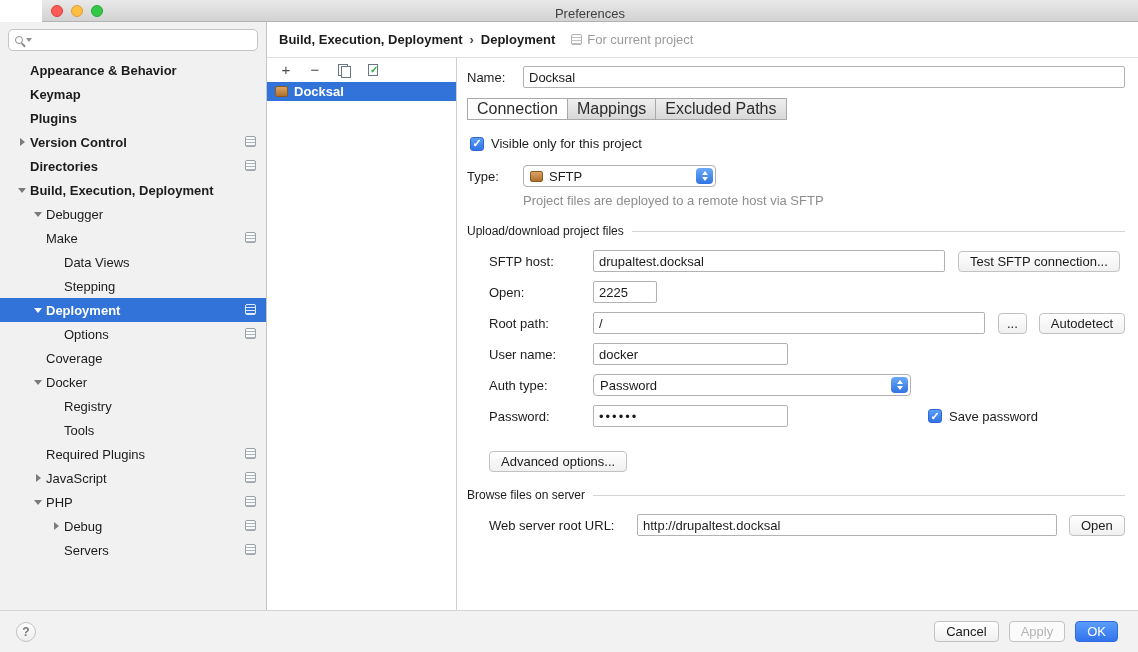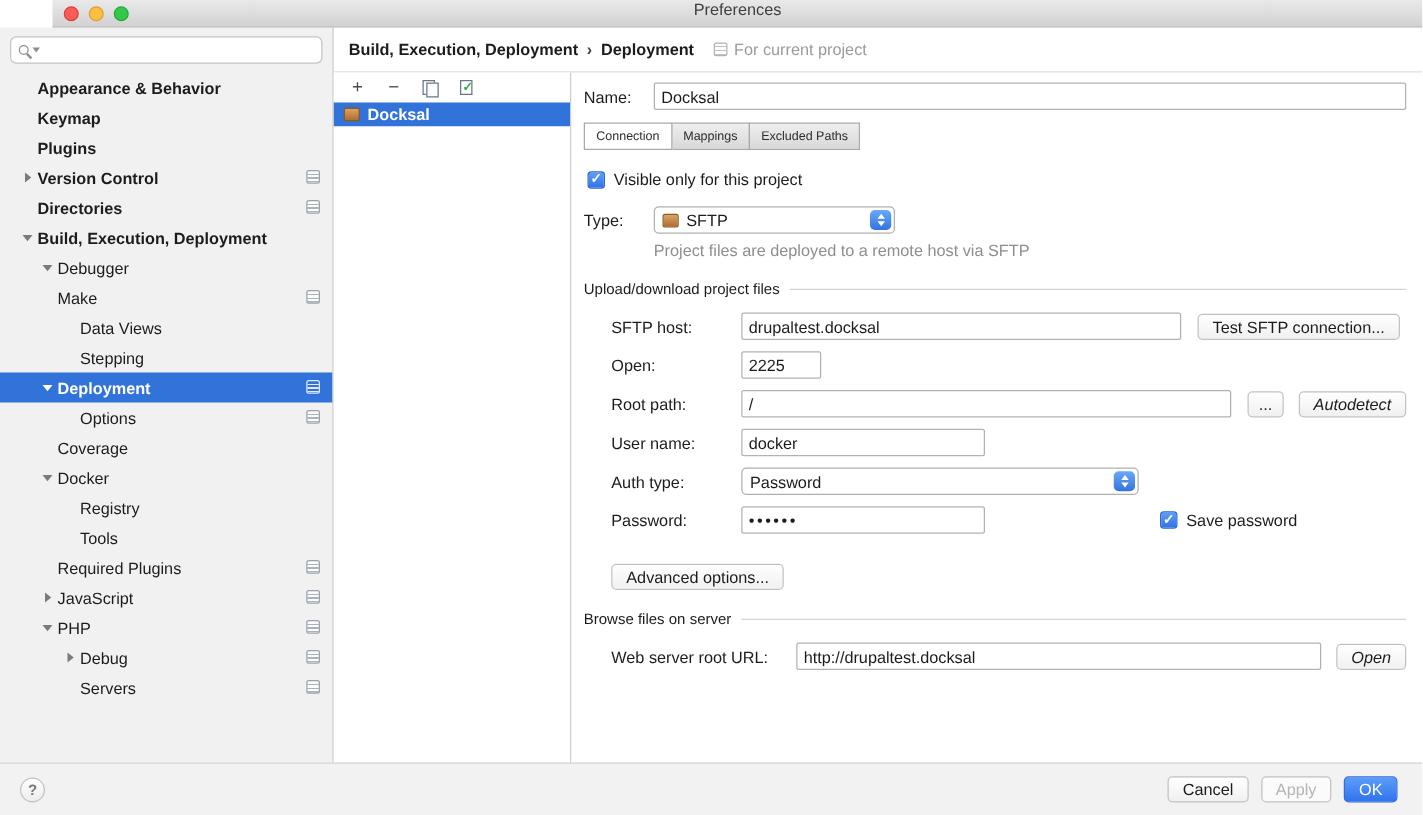--- a/index.html
+++ b/index.html
@@ -1,21 +1,21 @@
 <!DOCTYPE html>
 <html><head>
 <meta charset="utf-8">
 <style>
   * { margin:0; padding:0; box-sizing:border-box; }
   html,body { width:1138px; height:652px; overflow:hidden; }
   body { font-family:"Liberation Sans", sans-serif; font-size:13px; color:#1c1c1c; background:#fff; }
   .window { width:1138px; height:652px; display:flex; flex-direction:column; background:#fff; }
 
   
-  .titlebar { height:22px; flex:0 0 22px; background:linear-gradient(#e9e9e9,#d2d2d2); border-bottom:1px solid #b4b4b4; position:relative; display:flex; align-items:flex-start; justify-content:center;margin-left:42px; }
+  .titlebar { height:22px; flex:0 0 22px; background:linear-gradient(#e9e9e9,#d2d2d2); border-bottom:1px solid #b4b4b4; position:relative; display:flex; align-items:flex-end; justify-content:center;margin-left:42px; }
   .traffic { position:absolute; left:9px; top:5px; display:flex; gap:8px; }
   .light { width:12px; height:12px; border-radius:50%; display:inline-block; }
   .light.red { background:#fc5b57; border:1px solid #dd3e36; }
   .light.yellow { background:#fdbe41; border:1px solid #de9d33; }
   .light.green { background:#34c84a; border:1px solid #27a835; }
   .win-title { font-size:13px; color:#3f3f3f; }
 
   
   .main { flex:1; display:flex; min-height:0; }
 
@@ -68,21 +68,21 @@
   .box-icon { width:13px; height:11px; border:1px solid #8a5a20; border-radius:2px; background:linear-gradient(#dca465,#b06f2e); flex:0 0 auto; }
 
   
   .form-pane { flex:1; min-width:0; padding:8px 13px 0 10px; overflow:hidden; }
   .text-input { height:22px; border:1px solid #b2b2b2; border-radius:2px; background:#fff; font:inherit; padding:0 5px; color:#1c1c1c; outline:none; }
   .name-row { display:flex; align-items:center; }
   .name-row label { width:56px; font-weight:normal; }
   .name-row .text-input { flex:1; }
 
   .tabs { display:flex; margin-top:10px; height:22px; }
-  .tab { padding:0 9px; display:flex; align-items:center; border:1px solid #a9a9a9; margin-left:-1px; background:linear-gradient(#efefef,#d8d8d8); font-size:10px; color:#2c2c2c; cursor:default; }
+  .tab { padding:0 9px; display:flex; align-items:center; border:1px solid #a9a9a9; margin-left:-1px; background:linear-gradient(#efefef,#d8d8d8); font-size:16px; color:#2c2c2c; cursor:default; }
   .tab:first-child { margin-left:0; }
   .tab.active { background:#fff; position:relative; z-index:2; }
 
   .check-row { margin-top:16px; margin-left:3px; display:flex; align-items:center; gap:7px; }
   .checkbox { width:14px; height:14px; border-radius:3px; border:1px solid #2e66d4; background:linear-gradient(#5d9ef6,#3273e8); display:flex; align-items:center; justify-content:center; flex:0 0 auto; }
   .checkbox::after { content:"✓"; color:#fff; font-size:11px; font-weight:bold; line-height:1; }
 
   .type-row { margin-top:14px; display:flex; align-items:center; }
   .type-row > label { width:56px; }
   .combo { position:relative; height:22px; border:1px solid #b0b0b0; border-radius:4px; background:#fff; display:flex; align-items:center; gap:6px; padding:0 24px 0 6px; }
@@ -109,21 +109,21 @@
   .w420 { width:420px; }
   .gap-top { margin-top:24px; }
   .pw { letter-spacing:2px; }
 
   .mac-btn { font-family:"Liberation Sans",sans-serif; font-size:13px; color:#1c1c1c; height:21px; padding:0 11px; border:1px solid #c2c2c2; border-radius:4px; background:linear-gradient(#ffffff,#f0f0f0); cursor:default; }
   .mac-btn.small { padding:0 8px; }
   .mac-btn.disabled { color:#b5b5b5; background:#fbfbfb; }
   .mac-btn.primary { color:#fff; border-color:#2f6be0; background:linear-gradient(#5b9cf8,#3174ec); }
   .test-btn { margin-left:13px; }
   .ml13 { margin-left:13px; }
-  .ml12 { margin-left:12px;font-style:italic; }
+  .ml12 { margin-left:12px; }
   .save-pass { margin-left:140px; display:flex; align-items:center; gap:7px; }
   .advanced-row { margin:24px 0 0 22px; }
 
   
   .footer { height:42px; flex:0 0 42px; border-top:1px solid #d4d4d4; background:#f2f2f2; display:flex; align-items:center; justify-content:space-between; padding:0 20px 0 16px; }
   .help-btn { width:20px; height:20px; border-radius:50%; border:1px solid #c1c1c1; background:linear-gradient(#ffffff,#ededed); color:#7a7a7a; display:flex; align-items:center; justify-content:center; font-size:12px; font-weight:bold; }
   .footer-buttons { display:flex; gap:10px; }
 </style>
 </head>
 <body>

